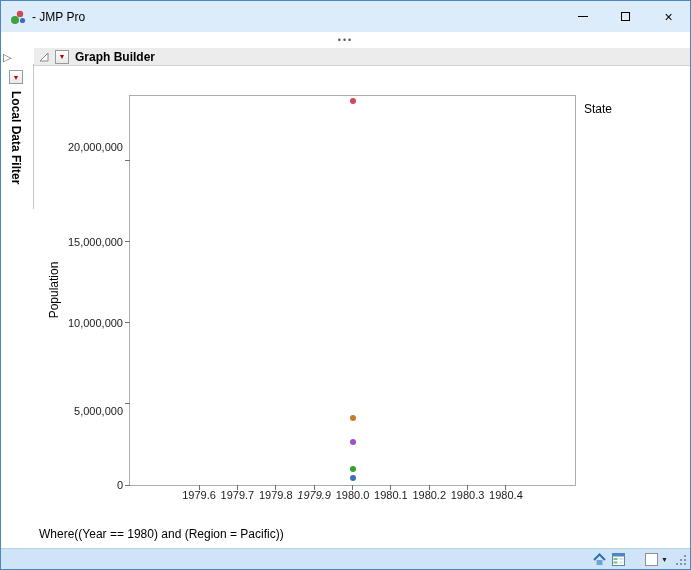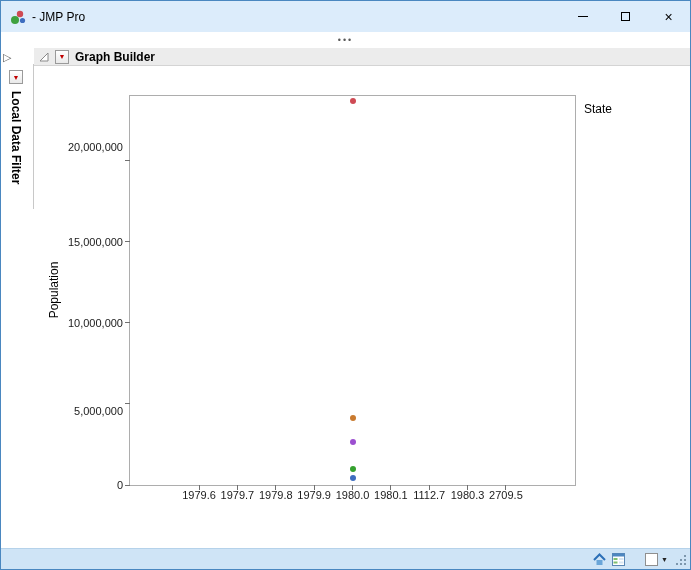--- a/index.html
+++ b/index.html
@@ -195,50 +195,51 @@
       <div class="chart-region">
         <div class="y-axis-label">Population</div>
         <div class="plot" id="plot">
             <div class="xtick" style="left: 68.5517px;"></div>
             <div class="xtick-label" style="left: 69.0517px;">1979.6</div>
             <div class="xtick" style="left: 106.914px;"></div>
             <div class="xtick-label" style="left: 107.414px;">1979.7</div>
             <div class="xtick" style="left: 145.276px;"></div>
             <div class="xtick-label" style="left: 145.776px;">1979.8</div>
             <div class="xtick" style="left: 183.638px;"></div>
-            <div class="xtick-label" style="left: 184.138px;">1979.9</div>
+            <div class="xtick-label" style="left: 184.138px; font-style: italic;">1979.9</div>
             <div class="xtick" style="left: 222px;"></div>
             <div class="xtick-label" style="left: 222.5px;">1980.0</div>
             <div class="xtick" style="left: 260.362px;"></div>
             <div class="xtick-label" style="left: 260.862px;">1980.1</div>
             <div class="xtick" style="left: 298.724px;"></div>
-            <div class="xtick-label" style="left: 299.224px;">1112.7</div>
+            <div class="xtick-label" style="left: 299.224px;">1980.2</div>
             <div class="xtick" style="left: 337.086px;"></div>
             <div class="xtick-label" style="left: 337.586px;">1980.3</div>
             <div class="xtick" style="left: 375.448px;"></div>
-            <div class="xtick-label" style="left: 375.948px;">2709.5</div>
+            <div class="xtick-label" style="left: 375.948px;">1980.4</div>
             <div class="ytick" style="top: 388.5px;"></div>
             <div class="ytick-label" style="top: 389px;">0</div>
             <div class="ytick" style="top: 307.458px;"></div>
             <div class="ytick-label" style="top: 315px;">5,000,000</div>
             <div class="ytick" style="top: 226.417px;"></div>
             <div class="ytick-label" style="top: 226.917px;">10,000,000</div>
             <div class="ytick" style="top: 145.375px;"></div>
             <div class="ytick-label" style="top: 145.875px;">15,000,000</div>
             <div class="ytick" style="top: 64.3333px;"></div>
             <div class="ytick-label" style="top: 51px;">20,000,000</div>
             <div class="point" style="left: 219.5px; top: 379.487px; background: rgb(62, 109, 191);"></div>
             <div class="point" style="left: 219.5px; top: 2.38275px; background: rgb(207, 74, 84);"></div>
             <div class="point" style="left: 219.5px; top: 370.364px; background: rgb(53, 161, 47);"></div>
             <div class="point" style="left: 219.5px; top: 343.322px; background: rgb(156, 79, 208);"></div>
             <div class="point" style="left: 219.5px; top: 319.025px; background: rgb(201, 122, 47);"></div>
           </div>
         <div class="legend">
           <div class="legend-title">State</div>
         </div>
+        <div class="where-clause">Where((Year == 1980) and (Region = Pacific))</div>
       </div>
 
     </div>
   </div>
 
   <div class="statusbar">
     <svg class="sb-icon" width="13" height="13" viewBox="0 0 13 13">
       <path d="M1 7 L6.5 1.5 L12 7" stroke="#2c6fb7" fill="none" stroke-width="2"></path>
       <rect x="3.5" y="7" width="6" height="5" fill="#6aa5d8"></rect>
     </svg>

